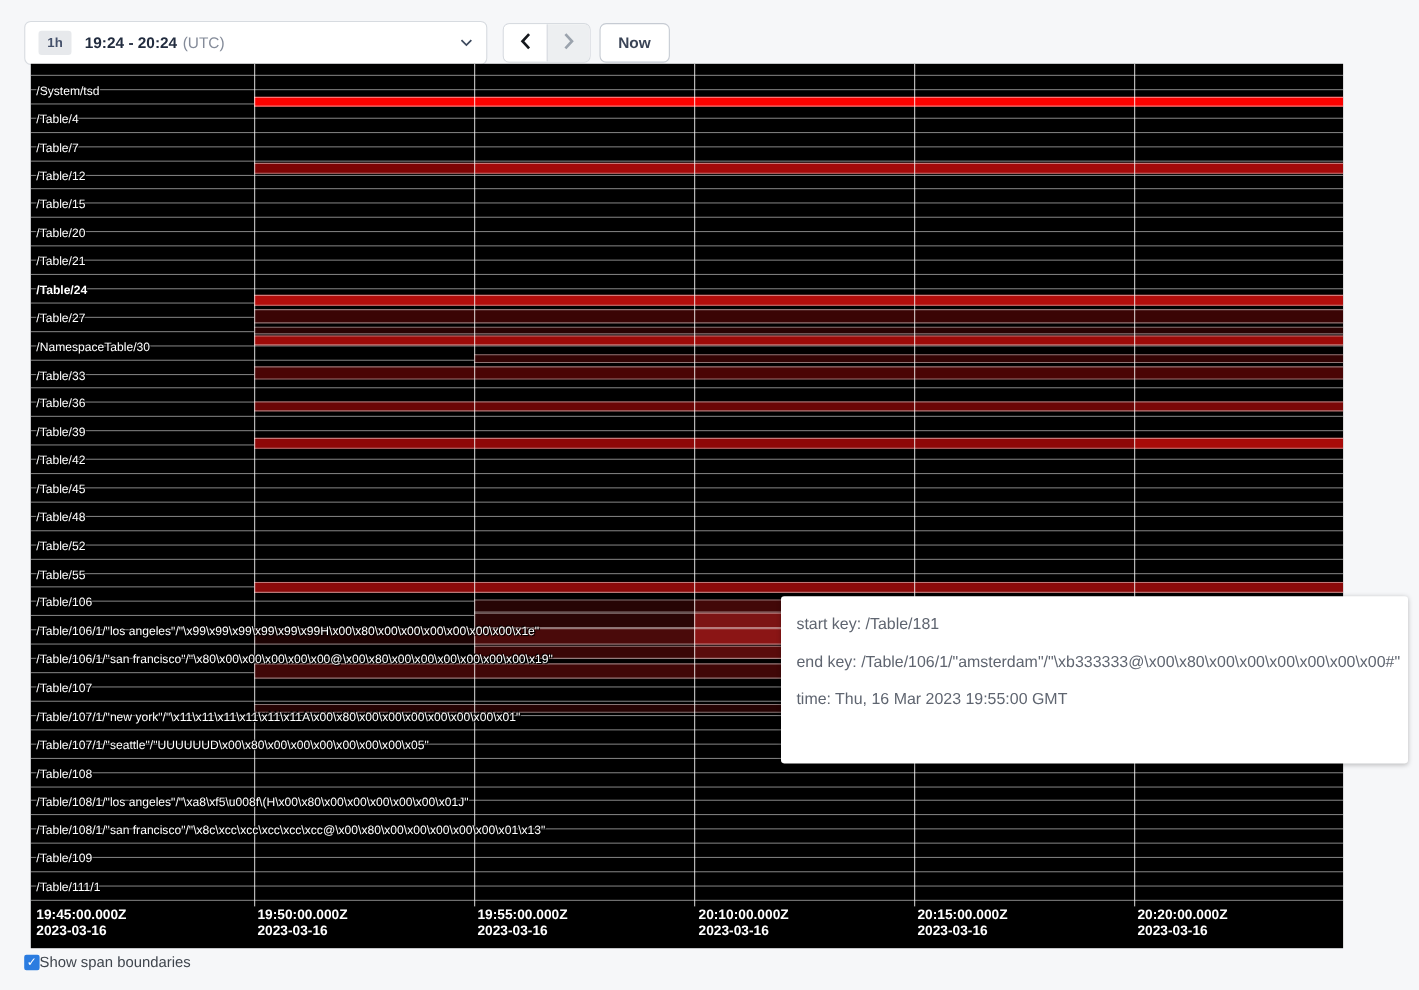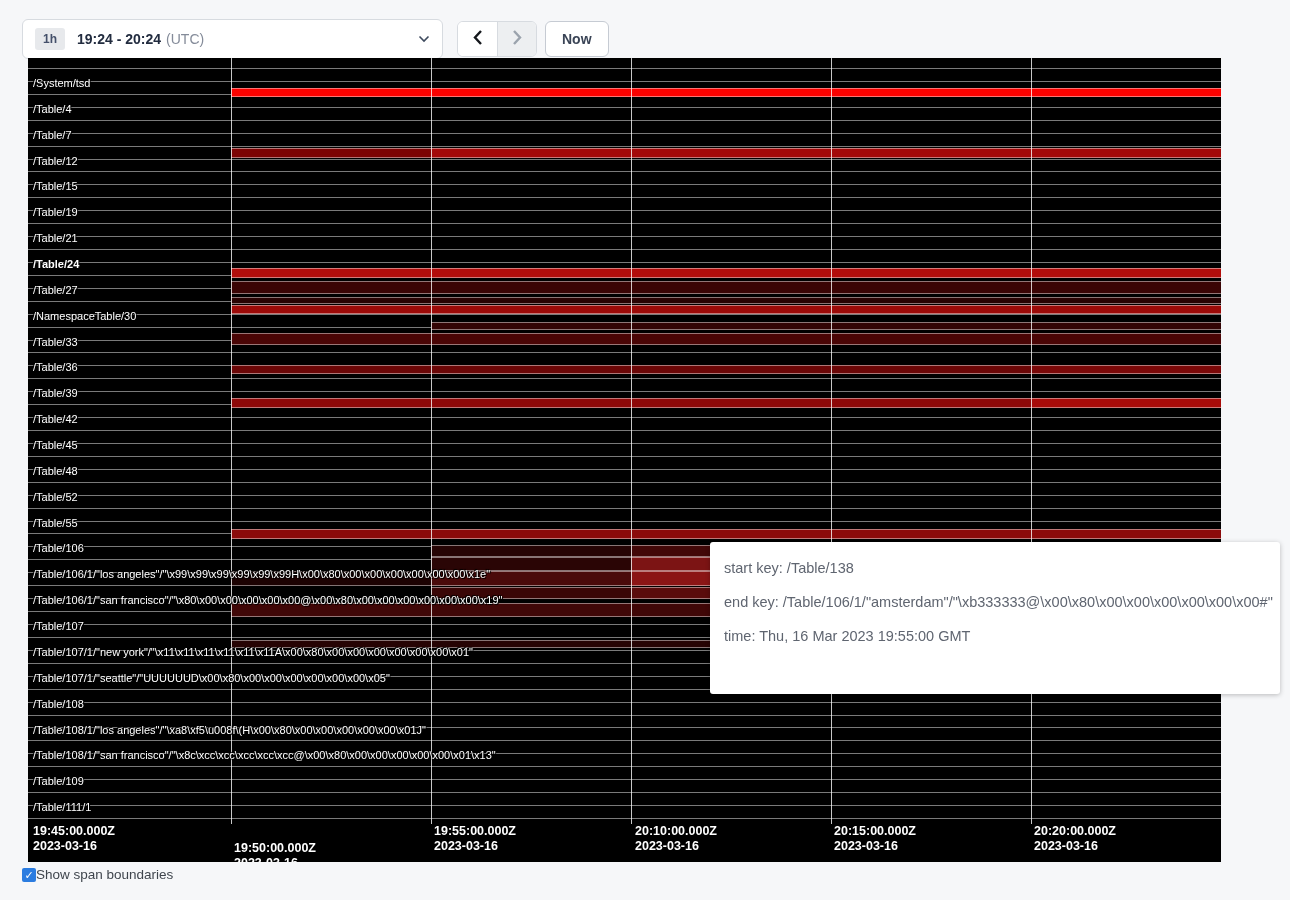--- a/index.html
+++ b/index.html
@@ -174,21 +174,21 @@
         <div class="vline" style="left: 603px;"></div>
         <div class="vline" style="left: 803px;"></div>
         <div class="vline" style="left: 1003px;"></div>
       </div>
     <div id="rowlabels">
         <div class="row-label" style="top: 25px;">/System/tsd</div>
         <div class="row-label" style="top: 50.86px;">/Table/4</div>
         <div class="row-label" style="top: 76.72px;">/Table/7</div>
         <div class="row-label" style="top: 102.58px;">/Table/12</div>
         <div class="row-label" style="top: 128.44px;">/Table/15</div>
-        <div class="row-label" style="top: 154.3px;">/Table/19</div>
+        <div class="row-label" style="top: 154.3px;">/Table/20</div>
         <div class="row-label" style="top: 180.16px;">/Table/21</div>
         <div class="row-label" style="top: 206.02px; font-weight: bold;">/Table/24</div>
         <div class="row-label" style="top: 231.88px;">/Table/27</div>
         <div class="row-label" style="top: 257.74px; text-align: right;">/NamespaceTable/30</div>
         <div class="row-label" style="top: 283.6px;">/Table/33</div>
         <div class="row-label" style="top: 309.46px;">/Table/36</div>
         <div class="row-label" style="top: 335.32px;">/Table/39</div>
         <div class="row-label" style="top: 361.18px;">/Table/42</div>
         <div class="row-label" style="top: 387.04px;">/Table/45</div>
         <div class="row-label" style="top: 412.9px; text-align: right;">/Table/48</div>
@@ -204,21 +204,21 @@
         <div class="row-label" style="top: 671.5px;">/Table/108/1/"los angeles"/"\xa8\xf5\u008f\(H\x00\x80\x00\x00\x00\x00\x00\x01J"</div>
         <div class="row-label" style="top: 697.36px;">/Table/108/1/"san francisco"/"\x8c\xcc\xcc\xcc\xcc\xcc@\x00\x80\x00\x00\x00\x00\x00\x01\x13"</div>
         <div class="row-label" style="top: 723.22px;">/Table/109</div>
         <div class="row-label" style="top: 749.08px;">/Table/111/1</div>
       </div>
     <div id="axis">
         <div class="axis-tick" style="left: 5px; top: 766px;">
           <div>19:45:00.000Z</div>
           <div>2023-03-16</div>
         </div>
-        <div class="axis-tick" style="left: 206px; top: 766px; margin-top: 17px;">
+        <div class="axis-tick" style="left: 206px; top: 766px;">
           <div>19:50:00.000Z</div>
           <div>2023-03-16</div>
         </div>
         <div class="axis-tick" style="left: 406px; top: 766px;">
           <div>19:55:00.000Z</div>
           <div>2023-03-16</div>
         </div>
         <div class="axis-tick" style="left: 607px; top: 766px;">
           <div>20:10:00.000Z</div>
           <div>2023-03-16</div>
@@ -228,21 +228,21 @@
           <div>2023-03-16</div>
         </div>
         <div class="axis-tick" style="left: 1006px; top: 766px;">
           <div>20:20:00.000Z</div>
           <div>2023-03-16</div>
         </div>
       </div>
   </div>
 
   <div class="kv-tooltip">
-    <div>start key: /Table/138</div>
+    <div>start key: /Table/181</div>
     <div>end key: /Table/106/1/"amsterdam"/"\xb333333@\x00\x80\x00\x00\x00\x00\x00\x00#"</div>
     <div>time: Thu, 16 Mar 2023 19:55:00 GMT</div>
   </div>
 
   <div class="footer">
     <div class="checkbox" style="background: rgb(43, 124, 224);">✓</div>
     <span class="checkbox-label">Show span boundaries</span>
   </div>
 
 </div>

